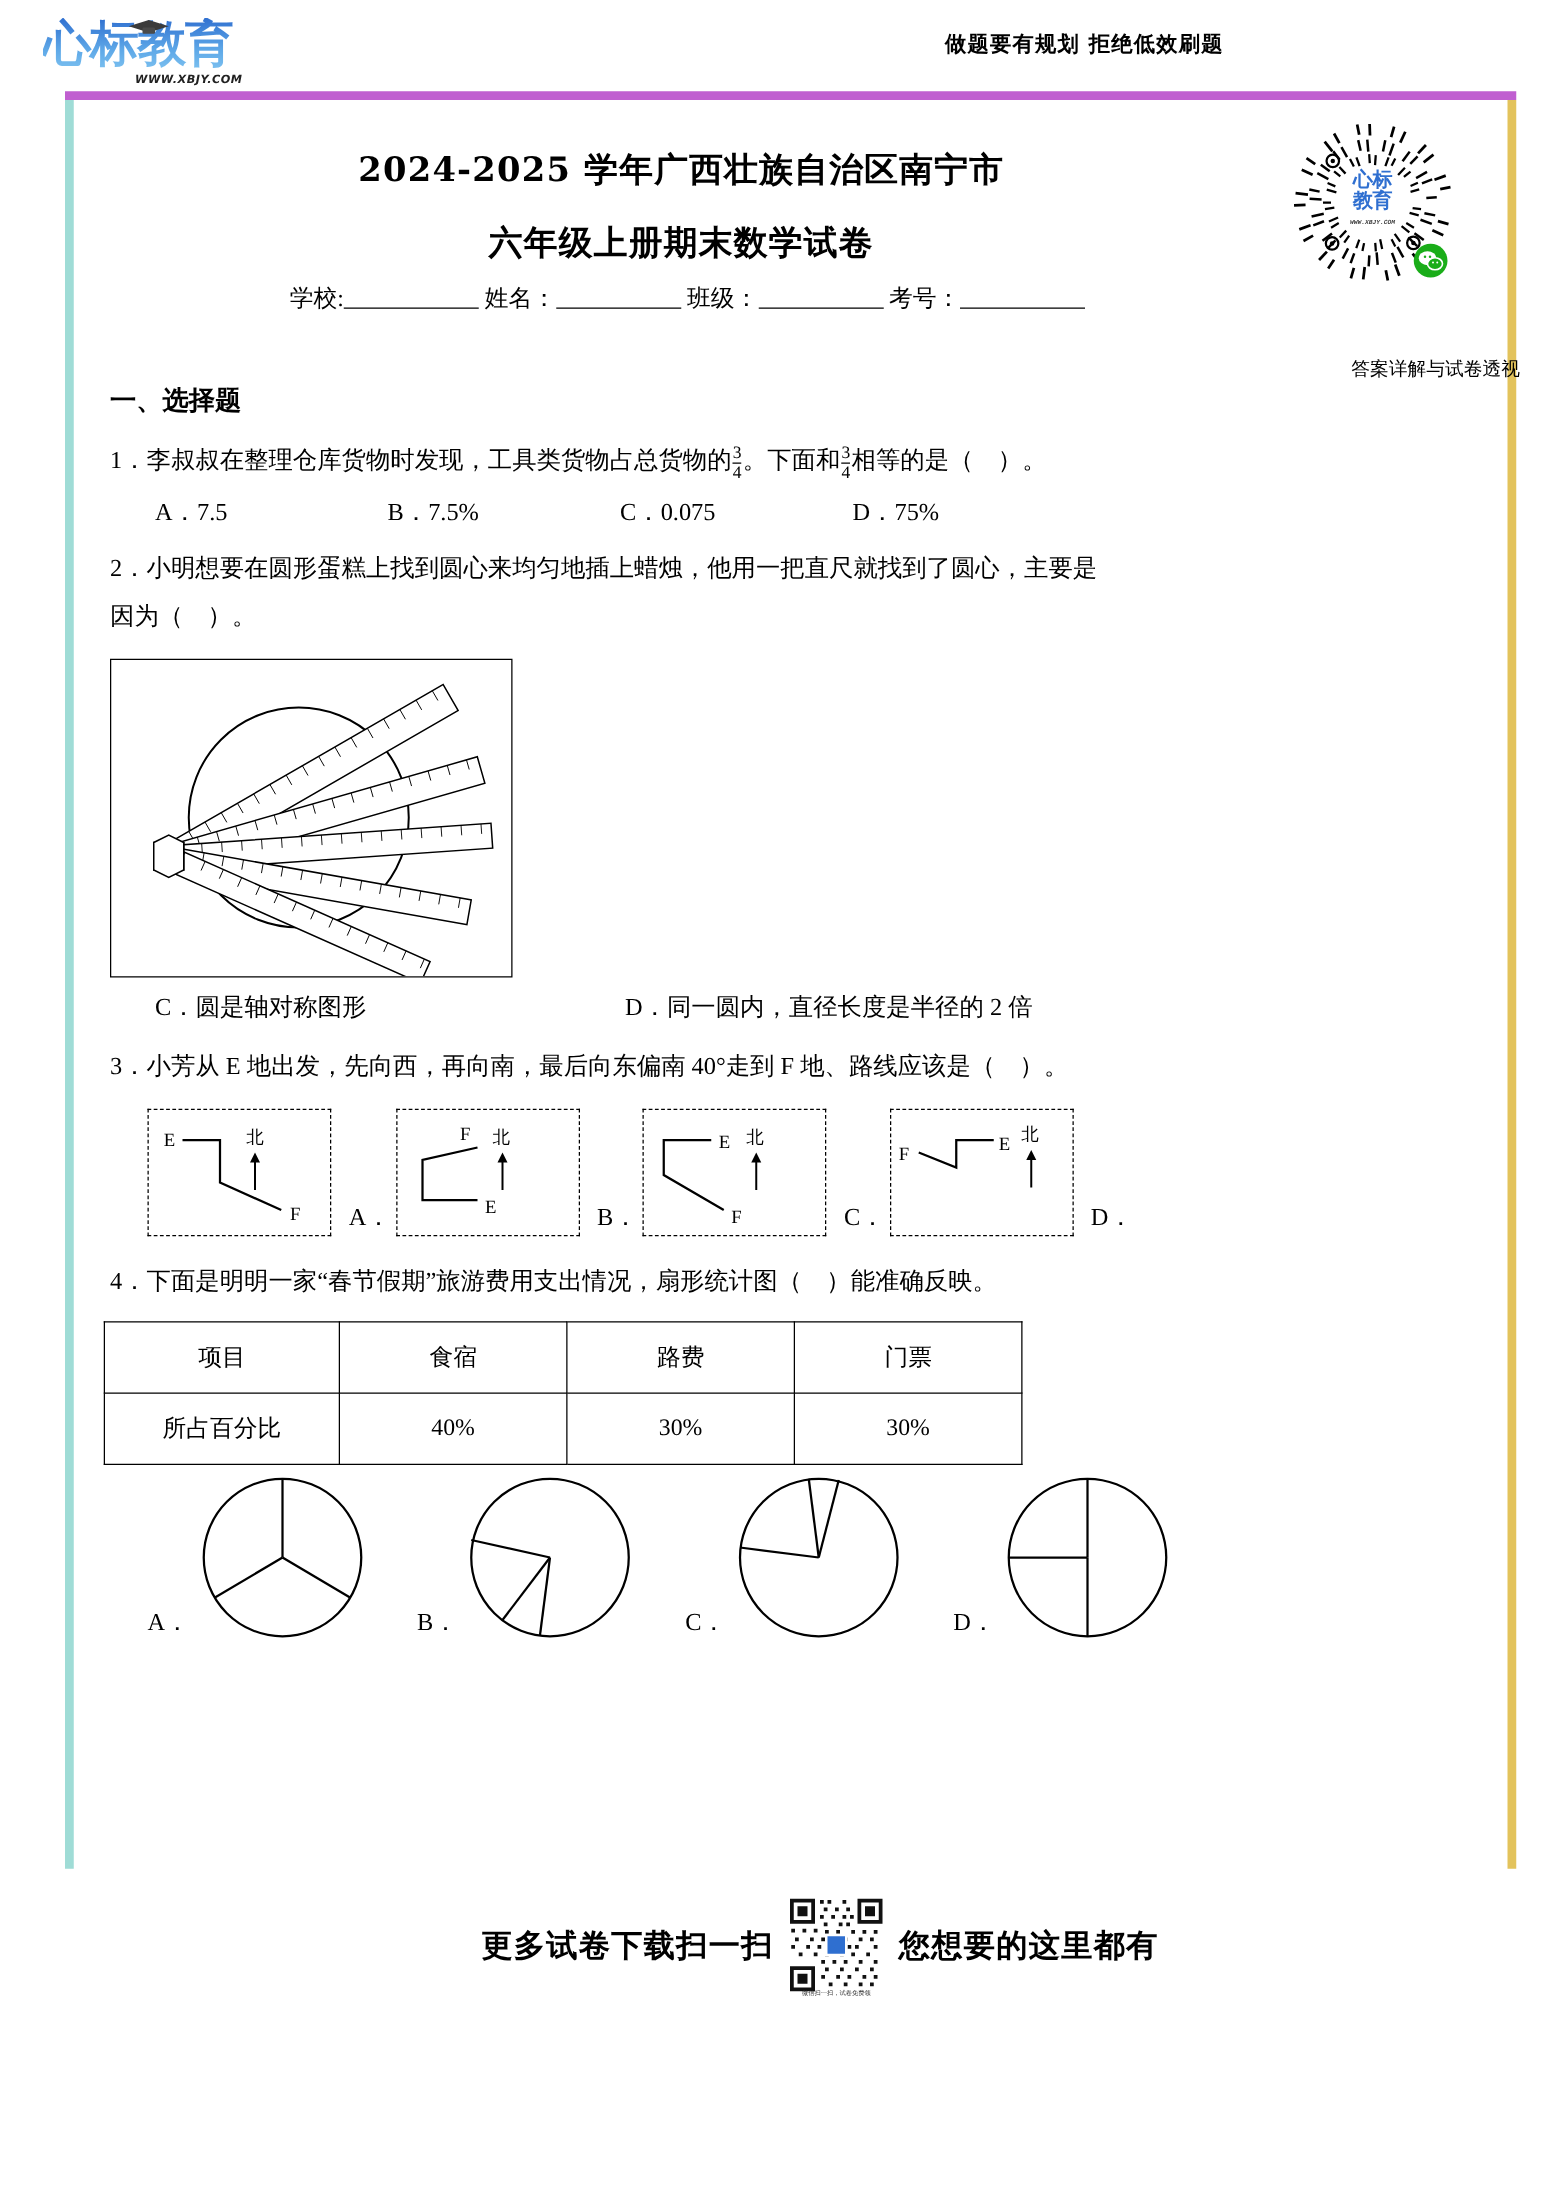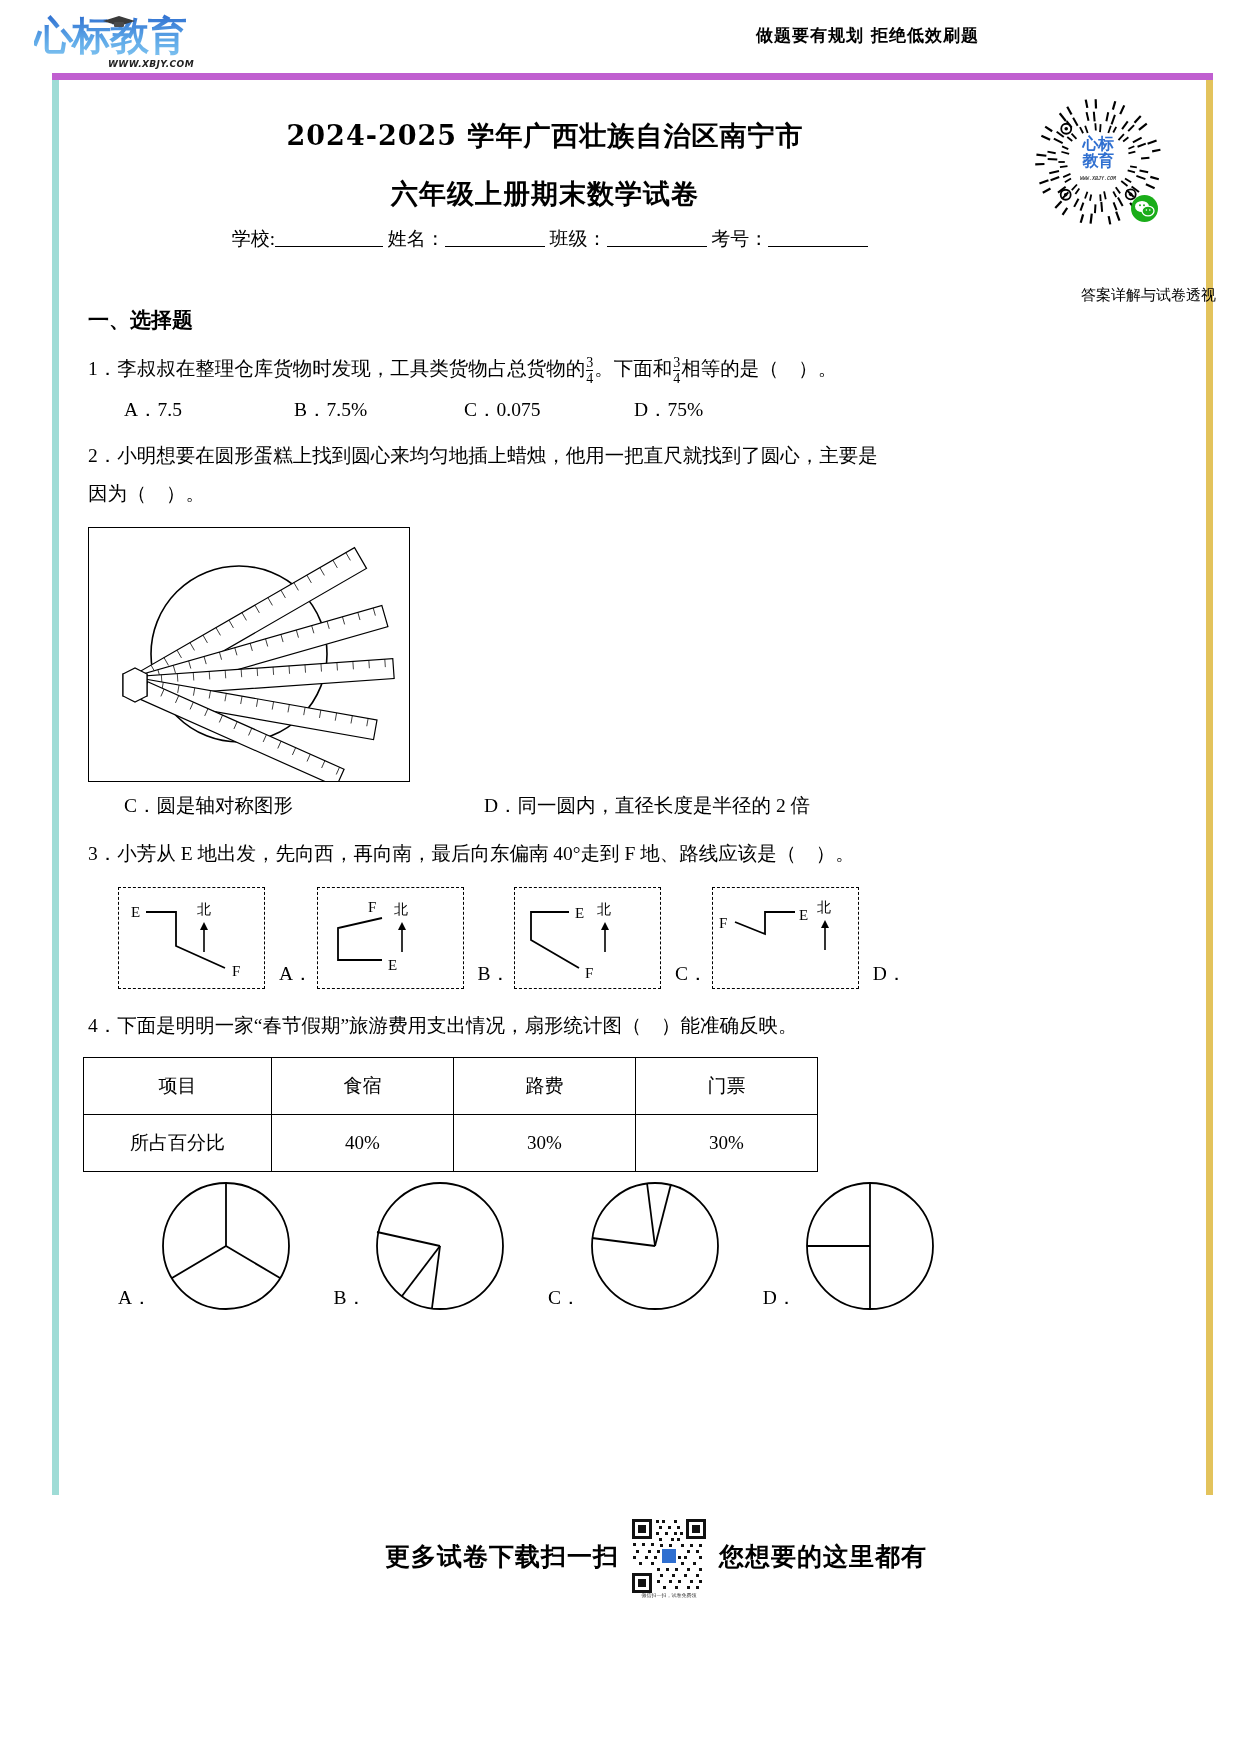--- a/index.html
+++ b/index.html
@@ -212,20 +212,21 @@
     margin: 0 1px;
   }
   .frac .num { display:block; }
   .frac .den { display:block; border-top: 1.3px solid #000; }
 
   .opts-row {
     font-size: 19.5px;
     margin-top: 8px;
     margin-left: 36px;
     display: flex;
+    gap: 16px;
   }
   .opts-row .opt { white-space: nowrap; }
   .opts-1 .opt { width: 170px; }
   .opts-2 { margin-left: 36px; margin-top: 6px; }
   .opts-2 .opt { width: 360px; }
 
   
   .ruler-box {
     margin: 14px 0 10px 0;
     margin-left: 0;

